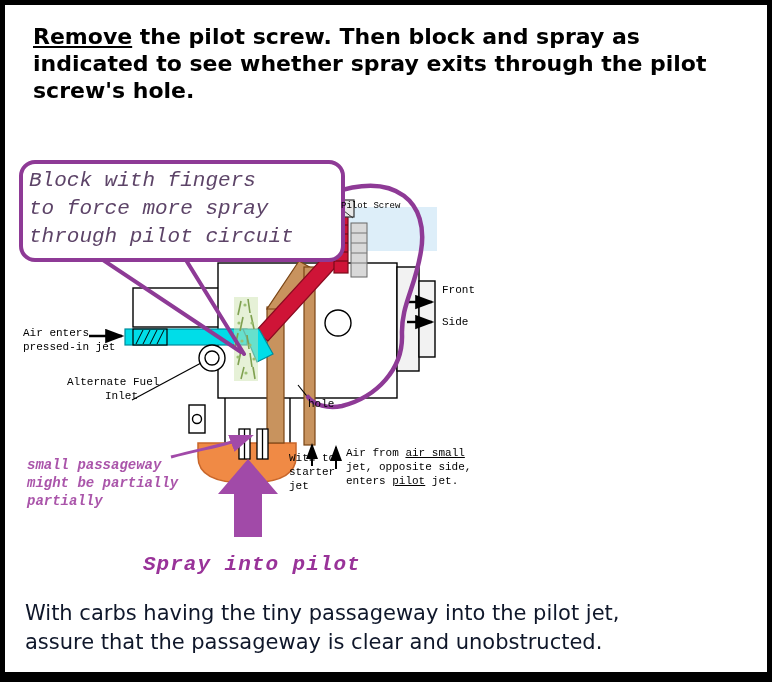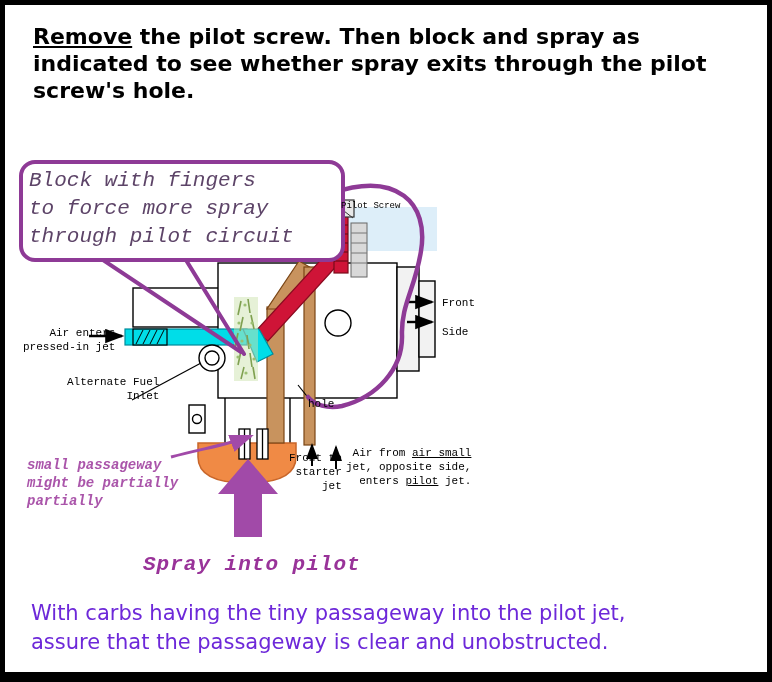--- a/index.html
+++ b/index.html
@@ -5,29 +5,29 @@
   html,body{margin:0;padding:0;background:#888;}
   .frame{
     position:relative;width:772px;height:682px;background:#fff;
     border:5px solid #000;border-bottom:10px solid #000;box-sizing:border-box;
     overflow:hidden;font-family:"DejaVu Sans","Liberation Sans",sans-serif;
   }
   .abs{position:absolute;}
   .mono{font-family:"Liberation Mono","DejaVu Sans Mono",monospace;}
   .heading{left:28px;top:18px;width:720px;font-weight:bold;font-size:22px;line-height:27px;color:#000;}
   .u{text-decoration:underline;}
-  .footer{left:26px;top:594px;width:726px;font-size:21px;line-height:29px;color:#6d28d9;}
+  .footer{left:20px;top:594px;width:726px;font-size:21px;line-height:29px;color:#0f172a;}
   .callout{
     left:14px;top:155px;width:306px;height:88px;
     border:4px solid #8e3a96;border-radius:16px;background:#fff;
     padding:3px 6px;box-sizing:content-box;z-index:3;
   }
   .callout .ln{font-family:"Liberation Mono","DejaVu Sans Mono",monospace;font-style:italic;
     font-size:21px;line-height:28px;color:#5d4468;white-space:nowrap;}
-  .lbl{font-size:11px;line-height:14px;color:#000;white-space:nowrap;z-index:4;text-align:right;}
+  .lbl{font-size:11px;line-height:14px;color:#000;white-space:nowrap;z-index:4;}
   .tiny{font-size:9px;line-height:10px;}
   .pnote{color:#aa55aa;font-style:italic;font-weight:bold;font-size:14px;line-height:18px;white-space:nowrap;z-index:4;}
   .spray-here{color:#993399;font-style:italic;font-weight:bold;font-size:21px;letter-spacing:1px;white-space:nowrap;z-index:4;}
   svg{position:absolute;left:0;top:0;z-index:2;pointer-events:none;}
 </style>
 </head>
 <body>
 
 <div class="frame">
 
@@ -162,37 +162,37 @@
   </svg>
 
   <div class="abs callout">
     <div class="ln">Block with fingers</div>
     <div class="ln">to force more spray</div>
     <div class="ln">through pilot circuit</div>
   </div>
 
   <div class="abs mono lbl tiny" style="left:336px;top:196px;">Pilot Screw</div>
 
-  <div class="abs mono lbl" style="left:437px;top:291px;">Front</div>
-  <div class="abs mono lbl" style="left:437px;top:320px;">Side</div>
+  <div class="abs mono lbl" style="left:437px;top:278px;">Front</div>
+  <div class="abs mono lbl" style="left:437px;top:310px;">Side</div>
 
   <div class="abs mono lbl" style="left:18px;top:321px;">
     <div>Air enters</div>
     <div>pressed-in jet</div>
   </div>
 
   <div class="abs mono lbl" style="left:62px;top:370px;">
     <div>Alternate Fuel</div>
     <div style="padding-left:38px;">Inlet</div>
   </div>
 
   <div class="abs mono lbl" style="left:303px;top:392px;">hole</div>
 
   <div class="abs mono lbl" style="left:284px;top:446px;">
-    <div>Front to</div>
+    <div>With to</div>
     <div>starter</div>
     <div>jet</div>
   </div>
 
   <div class="abs mono lbl" style="left:341px;top:441px;">
     <div><span>Air from </span><span class="u">air small</span></div>
     <div>jet, opposite side,</div>
     <div><span>enters </span><span class="u">pilot</span><span> jet.</span></div>
   </div>
 

